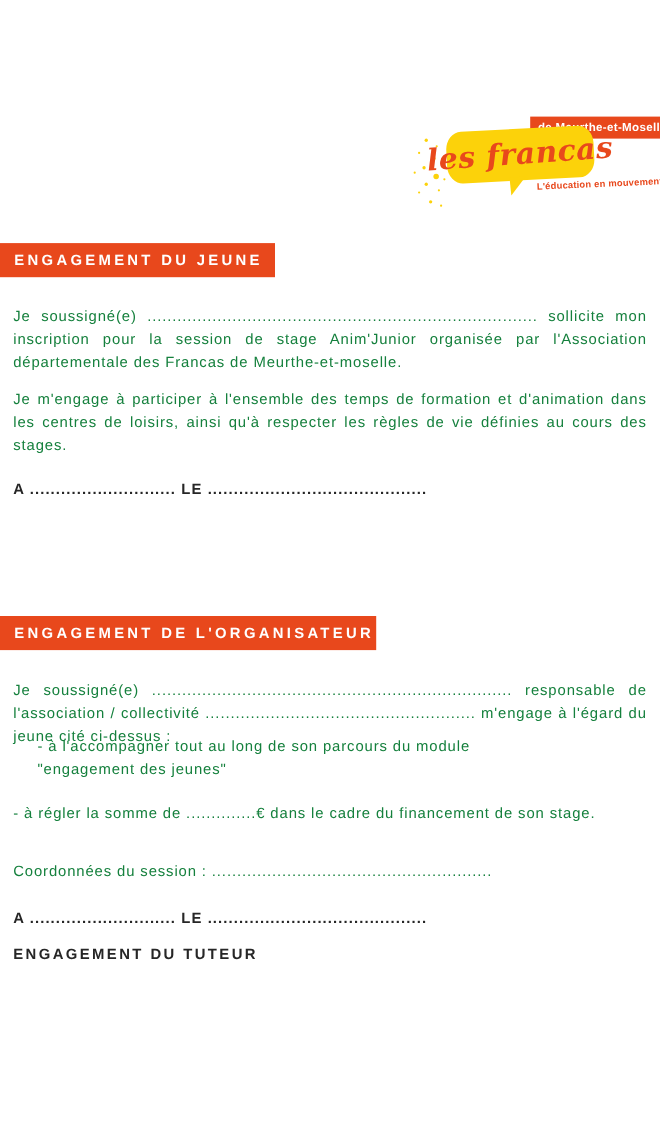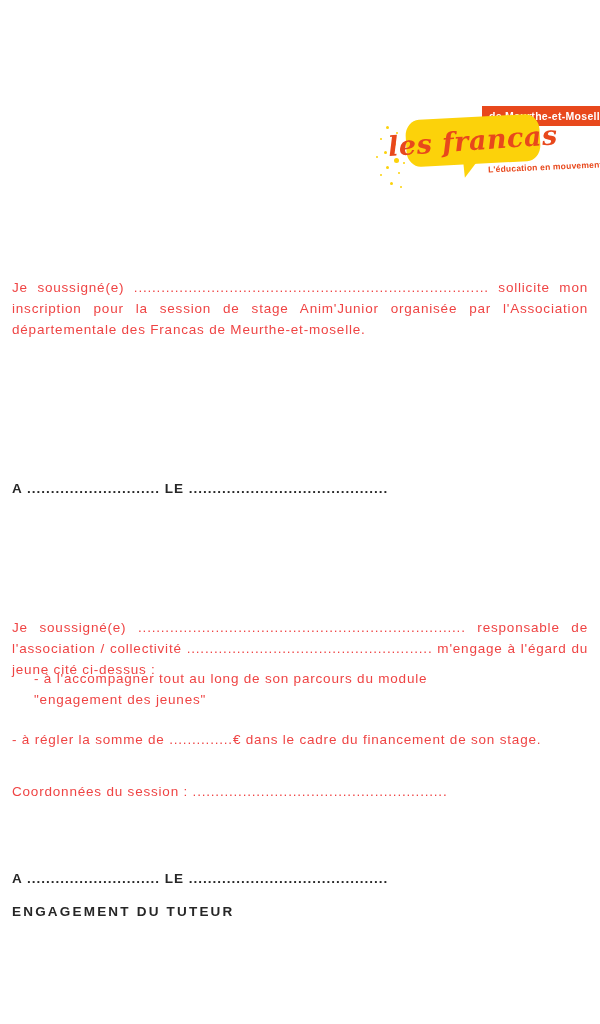--- a/index.html
+++ b/index.html
@@ -47,31 +47,31 @@
     color: #ffffff; display: flex; align-items: center;
     padding-left: 13px; box-sizing: border-box;
     font-size: 13.5px; font-weight: bold; letter-spacing: 3px; white-space: nowrap;
   }
   .bar-jeune { top: 221px; width: 250px; }
   .bar-orga  { top: 560px; width: 342px; }
 
   
   .body-text {
     position: absolute; left: 12px; width: 576px;
-    color: #ef4444; font-size: 13.5px; line-height: 21px;
+    color: #15803d; font-size: 13.5px; line-height: 21px;
     letter-spacing: 0.8px; text-align: justify;
     overflow-wrap: break-word;
   }
   .prewrap { white-space: pre-line; text-align: left; }
   .left-align { text-align: left; }
 
   .bold-line {
     position: absolute; left: 12px; width: 576px;
     color: #262626; font-size: 13.5px; font-weight: bold;
-    letter-spacing: 1px; white-space: nowrap; margin-top: 44px;
+    letter-spacing: 1px; white-space: nowrap;
   }
   .sig { letter-spacing: 2.2px; }
 
   .p-intro-jeune { top: 277px; }
   .p-engage-jeune { top: 352px; }
   .ale-jeune { top: 437px; }
   .sig-jeune { top: 470px; }
   .p-intro-orga { top: 617px; }
   .b-accomp { top: 668px; margin-left: 22px; }
   .b-paiement { top: 729px; }
@@ -102,27 +102,30 @@
       <span style="left:24px;top:88px;width:2px;height:2px;"></span>
     </div>
     <div class="logo-region">de Meurthe-et-Moselle</div>
     <div class="logo-bubble">
       <span class="logo-bubble-text">les francas</span>
     </div>
     <div class="logo-tail"></div>
     <div class="logo-tagline">L'éducation en mouvement !</div>
   </div>
 
+  <div class="bar bar-jeune">ENGAGEMENT DU JEUNE</div>
 
   <div class="body-text p-intro-jeune">Je soussigné(e) .............................................................................. sollicite mon inscription pour la session de stage Anim'Junior organisée par l'Association départementale des Francas de Meurthe-et-moselle.</div>
 
+  <div class="body-text p-engage-jeune">Je m'engage à participer à l'ensemble des temps de formation et d'animation dans les centres de loisirs, ainsi qu'à respecter les règles de vie définies au cours des stages.</div>
 
   <div class="bold-line ale-jeune">A ............................ LE ..........................................</div>
 
 
+  <div class="bar bar-orga">ENGAGEMENT DE L'ORGANISATEUR</div>
 
   <div class="body-text p-intro-orga">Je soussigné(e) ........................................................................ responsable de l'association / collectivité ...................................................... m'engage à l'égard du jeune cité ci-dessus :</div>
 
   <div class="body-text prewrap b-accomp">- à l'accompagner tout au long de son parcours du module
 "engagement des jeunes"</div>
 
   <div class="body-text b-paiement">- à régler la somme de ..............€ dans le cadre du financement de son stage.</div>
 
   <div class="body-text left-align coord">Coordonnées du session : ........................................................</div>
 

